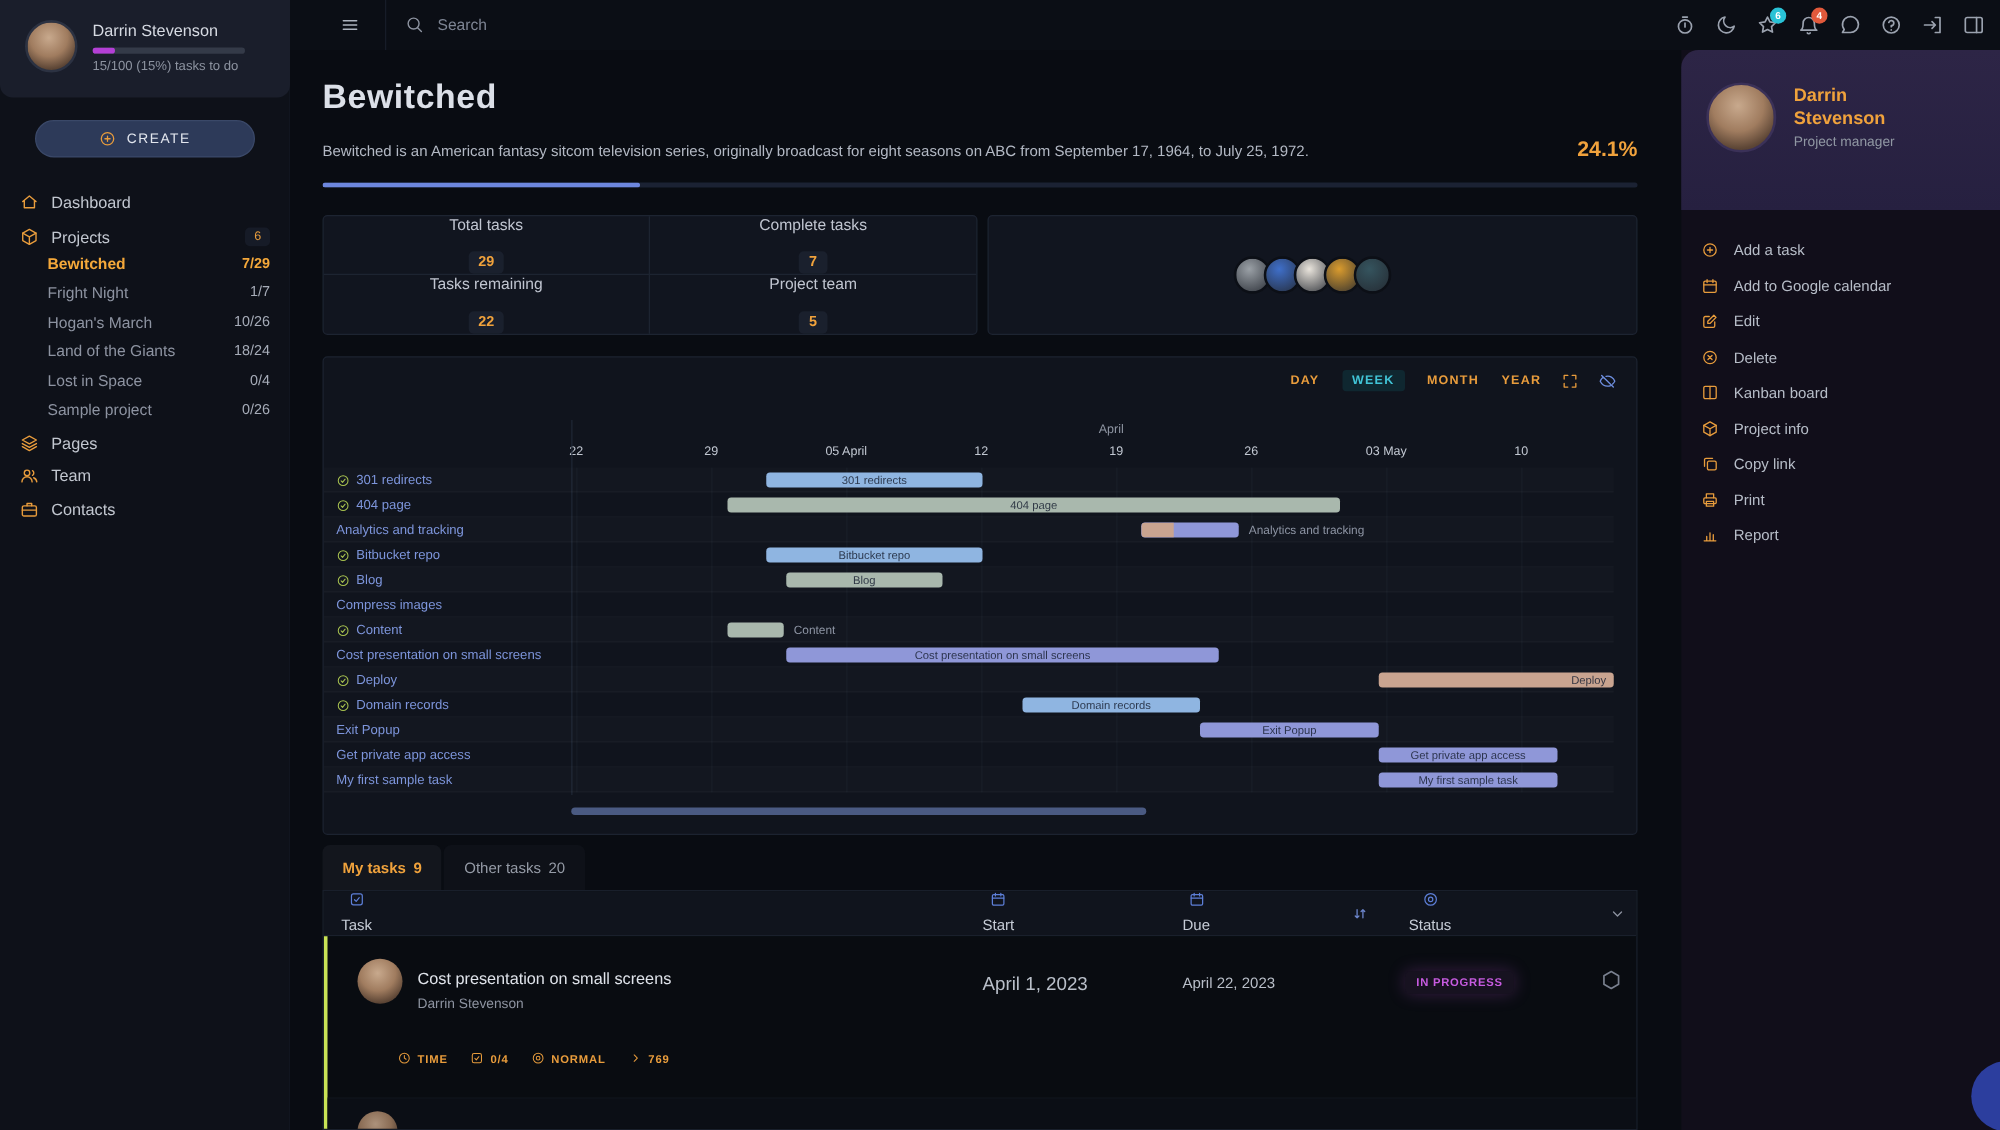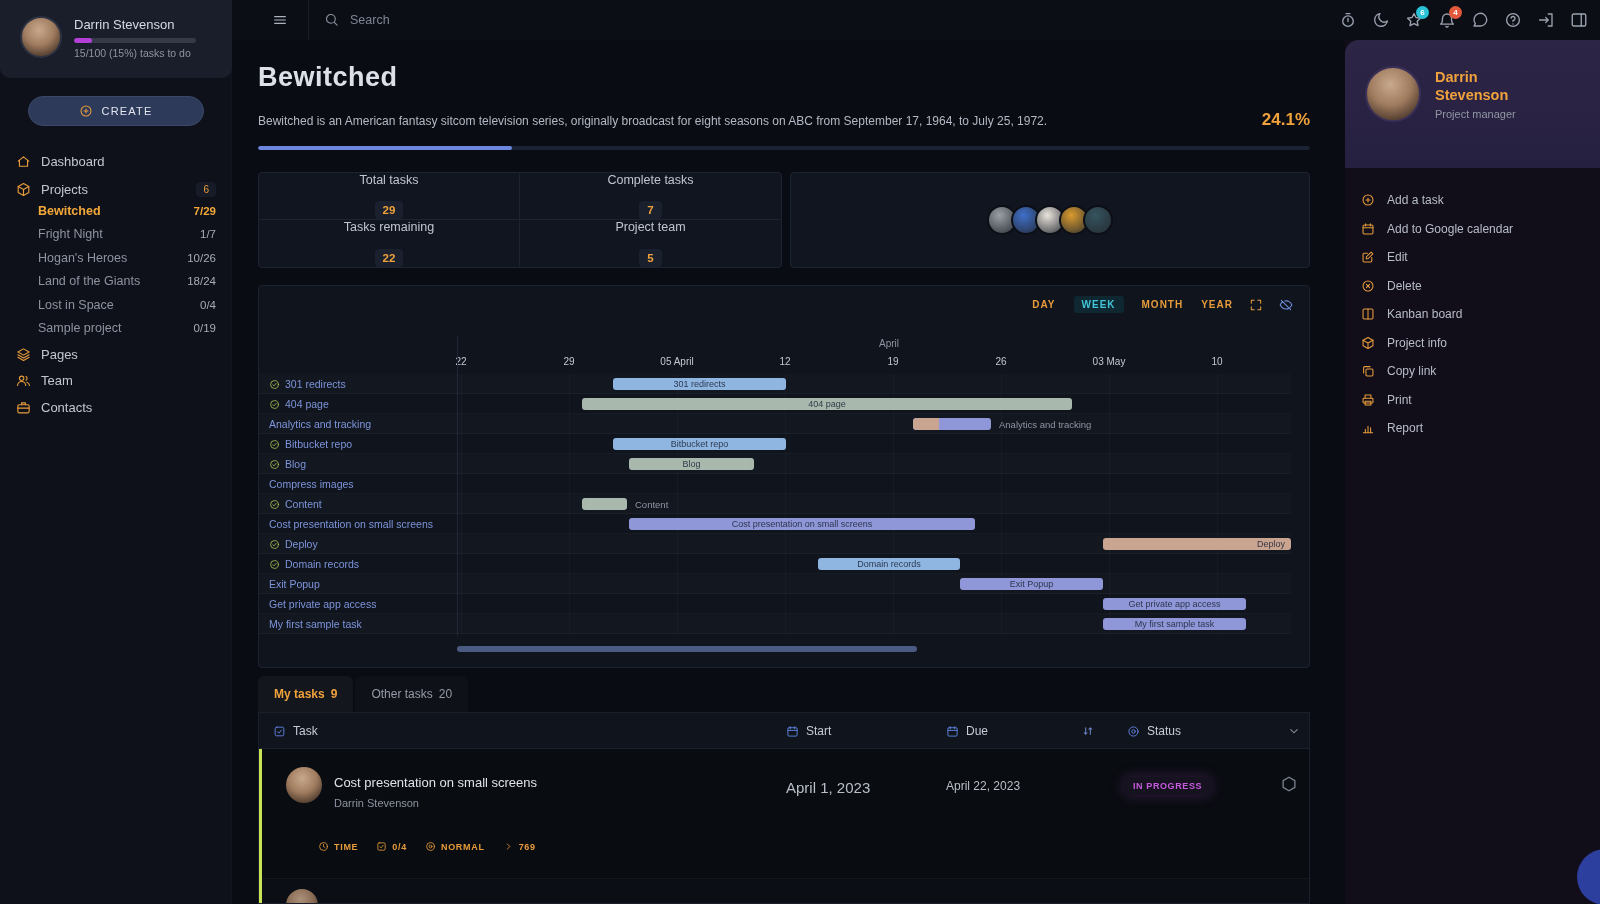--- a/index.html
+++ b/index.html
@@ -84,21 +84,21 @@
   .gbar-label{position:relative;}
   .gout{position:absolute;top:4px;height:12px;display:flex;align-items:center;font-size:9.5px;color:#8d94a3;white-space:nowrap;}
   .gantt-scrollbar{position:absolute;left:198px;top:360px;width:460px;height:6px;border-radius:3px;background:#4a5a82;cursor:pointer;}
 
   
   .tabs{position:absolute;left:26px;top:636px;height:36px;display:flex;gap:2px;}
   .tab{height:36px;padding:0 16px;display:flex;align-items:center;gap:6px;font-size:12px;border-radius:6px 6px 0 0;background:#0e1118;color:#959ba6;cursor:pointer;}
   .tab.active{background:#13161d;color:#f0a23c;font-weight:bold;}
   .table-card{position:absolute;left:26px;top:672px;width:1052px;height:192px;background:#0d1017;border:1px solid #191f2b;overflow:hidden;}
   .thead{position:relative;height:36px;background:#10141d;border-bottom:1px solid #1a202c;}
-  .th{position:absolute;top:0;height:36px;display:flex;align-items:center;gap:7px;font-size:12px;color:#c6ccd6;}
+  .th{position:absolute;top:0;height:36px;display:flex;align-items:center;gap:7px;font-size:12px;color:#c6ccd6;flex-direction:column;}
   .col-task{left:14px;} .col-start{left:527px;} .col-due{left:687px;}
   .col-sort{left:822px;width:14px;color:#6b84c9;cursor:pointer;}
   .col-status{left:868px;} .col-chev{left:1028px;width:14px;color:#8d93a0;cursor:pointer;}
   .tbody{position:relative;height:156px;border-left:3px solid #c9e355;background:#090c11;}
   .trow{position:relative;height:130px;border-bottom:1px solid #12161f;}
   .trow-av{position:absolute;left:24px;top:18px;width:36px;height:36px;}
   .trow-title{position:absolute;left:72px;top:26px;font-size:13px;color:#dfe3ea;}
   .trow-assignee{position:absolute;left:72px;top:48px;font-size:11px;color:#8d93a0;}
   .trow-start{position:absolute;left:524px;top:30px;font-size:15px;color:#b9bfc9;}
   .trow-due{position:absolute;left:684px;top:30px;font-size:12px;color:#b9bfc9;}
@@ -161,34 +161,34 @@
     <div id="projects-list">
         <div class="proj-item active">
           <span class="proj-name">Bewitched</span>
           <span class="proj-count">7/29</span>
         </div>
         <div class="proj-item">
           <span class="proj-name">Fright Night</span>
           <span class="proj-count">1/7</span>
         </div>
         <div class="proj-item">
-          <span class="proj-name">Hogan's Heroes</span>
+          <span class="proj-name">Hogan's March</span>
           <span class="proj-count">10/26</span>
         </div>
         <div class="proj-item">
           <span class="proj-name">Land of the Giants</span>
           <span class="proj-count">18/24</span>
         </div>
         <div class="proj-item">
           <span class="proj-name">Lost in Space</span>
           <span class="proj-count">0/4</span>
         </div>
         <div class="proj-item">
           <span class="proj-name">Sample project</span>
-          <span class="proj-count">0/19</span>
+          <span class="proj-count">0/26</span>
         </div>
       </div>
     <div class="nav-item" style="top:341px">
       <span class="ic"><svg viewBox="0 0 24 24" fill="none" stroke="currentColor" stroke-width="1.8" stroke-linecap="round" stroke-linejoin="round">
             <path d="M12 3l9 5-9 5-9-5z"></path>
             <path d="M3 12.5l9 5 9-5M3 16.5l9 5 9-5"></path>
           </svg></span>
       <span>Pages</span>
     </div>
     <div class="nav-item" style="top:367px">

